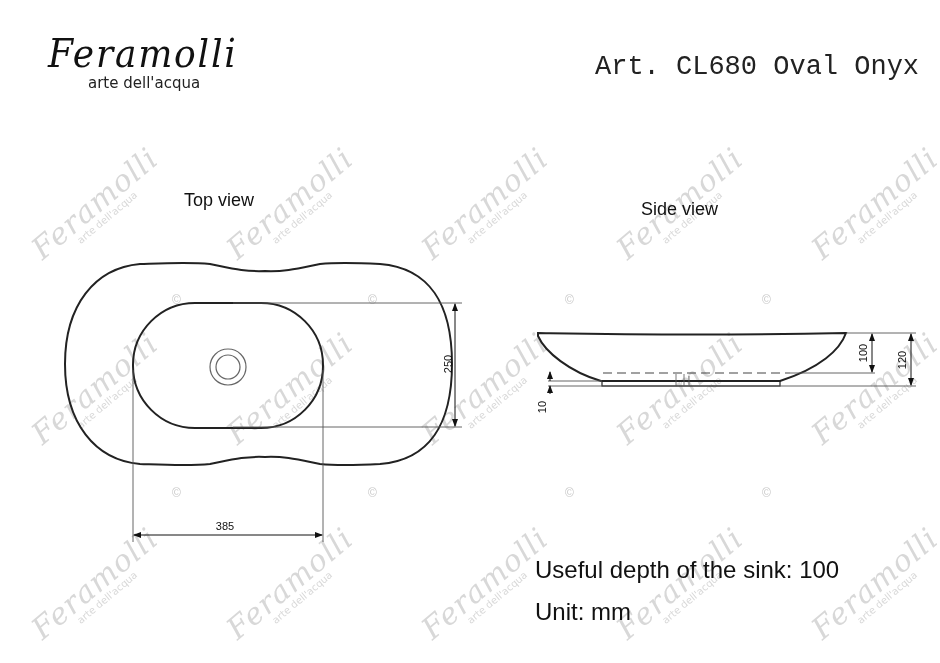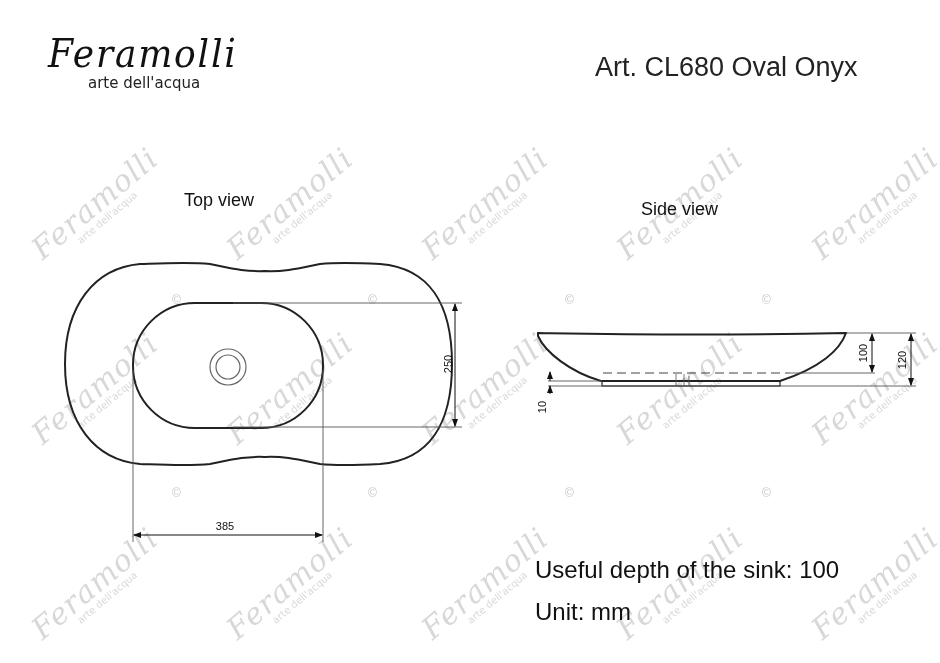--- a/index.html
+++ b/index.html
@@ -1,20 +1,20 @@
 <!DOCTYPE html>
 <html><head>
   <meta charset="utf-8">
   <style>
     html, body { margin: 0; padding: 0; background: #ffffff; }
     body { width: 940px; height: 663px; position: relative; overflow: hidden; font-family: "Liberation Sans", sans-serif; color: #1a1a1a; }
     .abs { position: absolute; }
     .logo-main { left: 48px; top: 30px; font-family: "DejaVu Serif", serif; font-style: italic; font-size: 40px; letter-spacing: 2px; color: #111; font-weight: 300; transform: scaleX(0.9); transform-origin: left; }
     .logo-sub { left: 88px; top: 74px; font-size: 15px; color: #222; font-family: "DejaVu Sans", sans-serif; }
-    .title { left: 595px; top: 52px; font-size: 27px; color: #222; font-family: Liberation Sans, sans-serif; }
+    .title { left: 595px; top: 52px; font-size: 27px; color: #222; font-family: Liberation Mono, monospace; }
     .view-label { font-size: 18px; color: #111; }
     .note { font-size: 24px; color: #111; }
     svg.drawing { position: absolute; left: 0; top: 0; }
     .wm { position: absolute; pointer-events: none; transform: rotate(-40deg); transform-origin: center; color: #d8d8d8; }
     .wm .wm-main { font-family: "DejaVu Serif", serif; font-style: italic; font-size: 30px; display: block; letter-spacing: 1px; }
     .wm .wm-sub { font-family: "DejaVu Sans", sans-serif; font-size: 10px; display: block; margin-left: 40px; margin-top: -4px; }
     .copy { position: absolute; font-size: 12px; color: #c8c8c8; }
     .dim-text { font-size: 11px; fill: #111; font-family: "Liberation Sans", sans-serif; }
   </style>
 </head>

